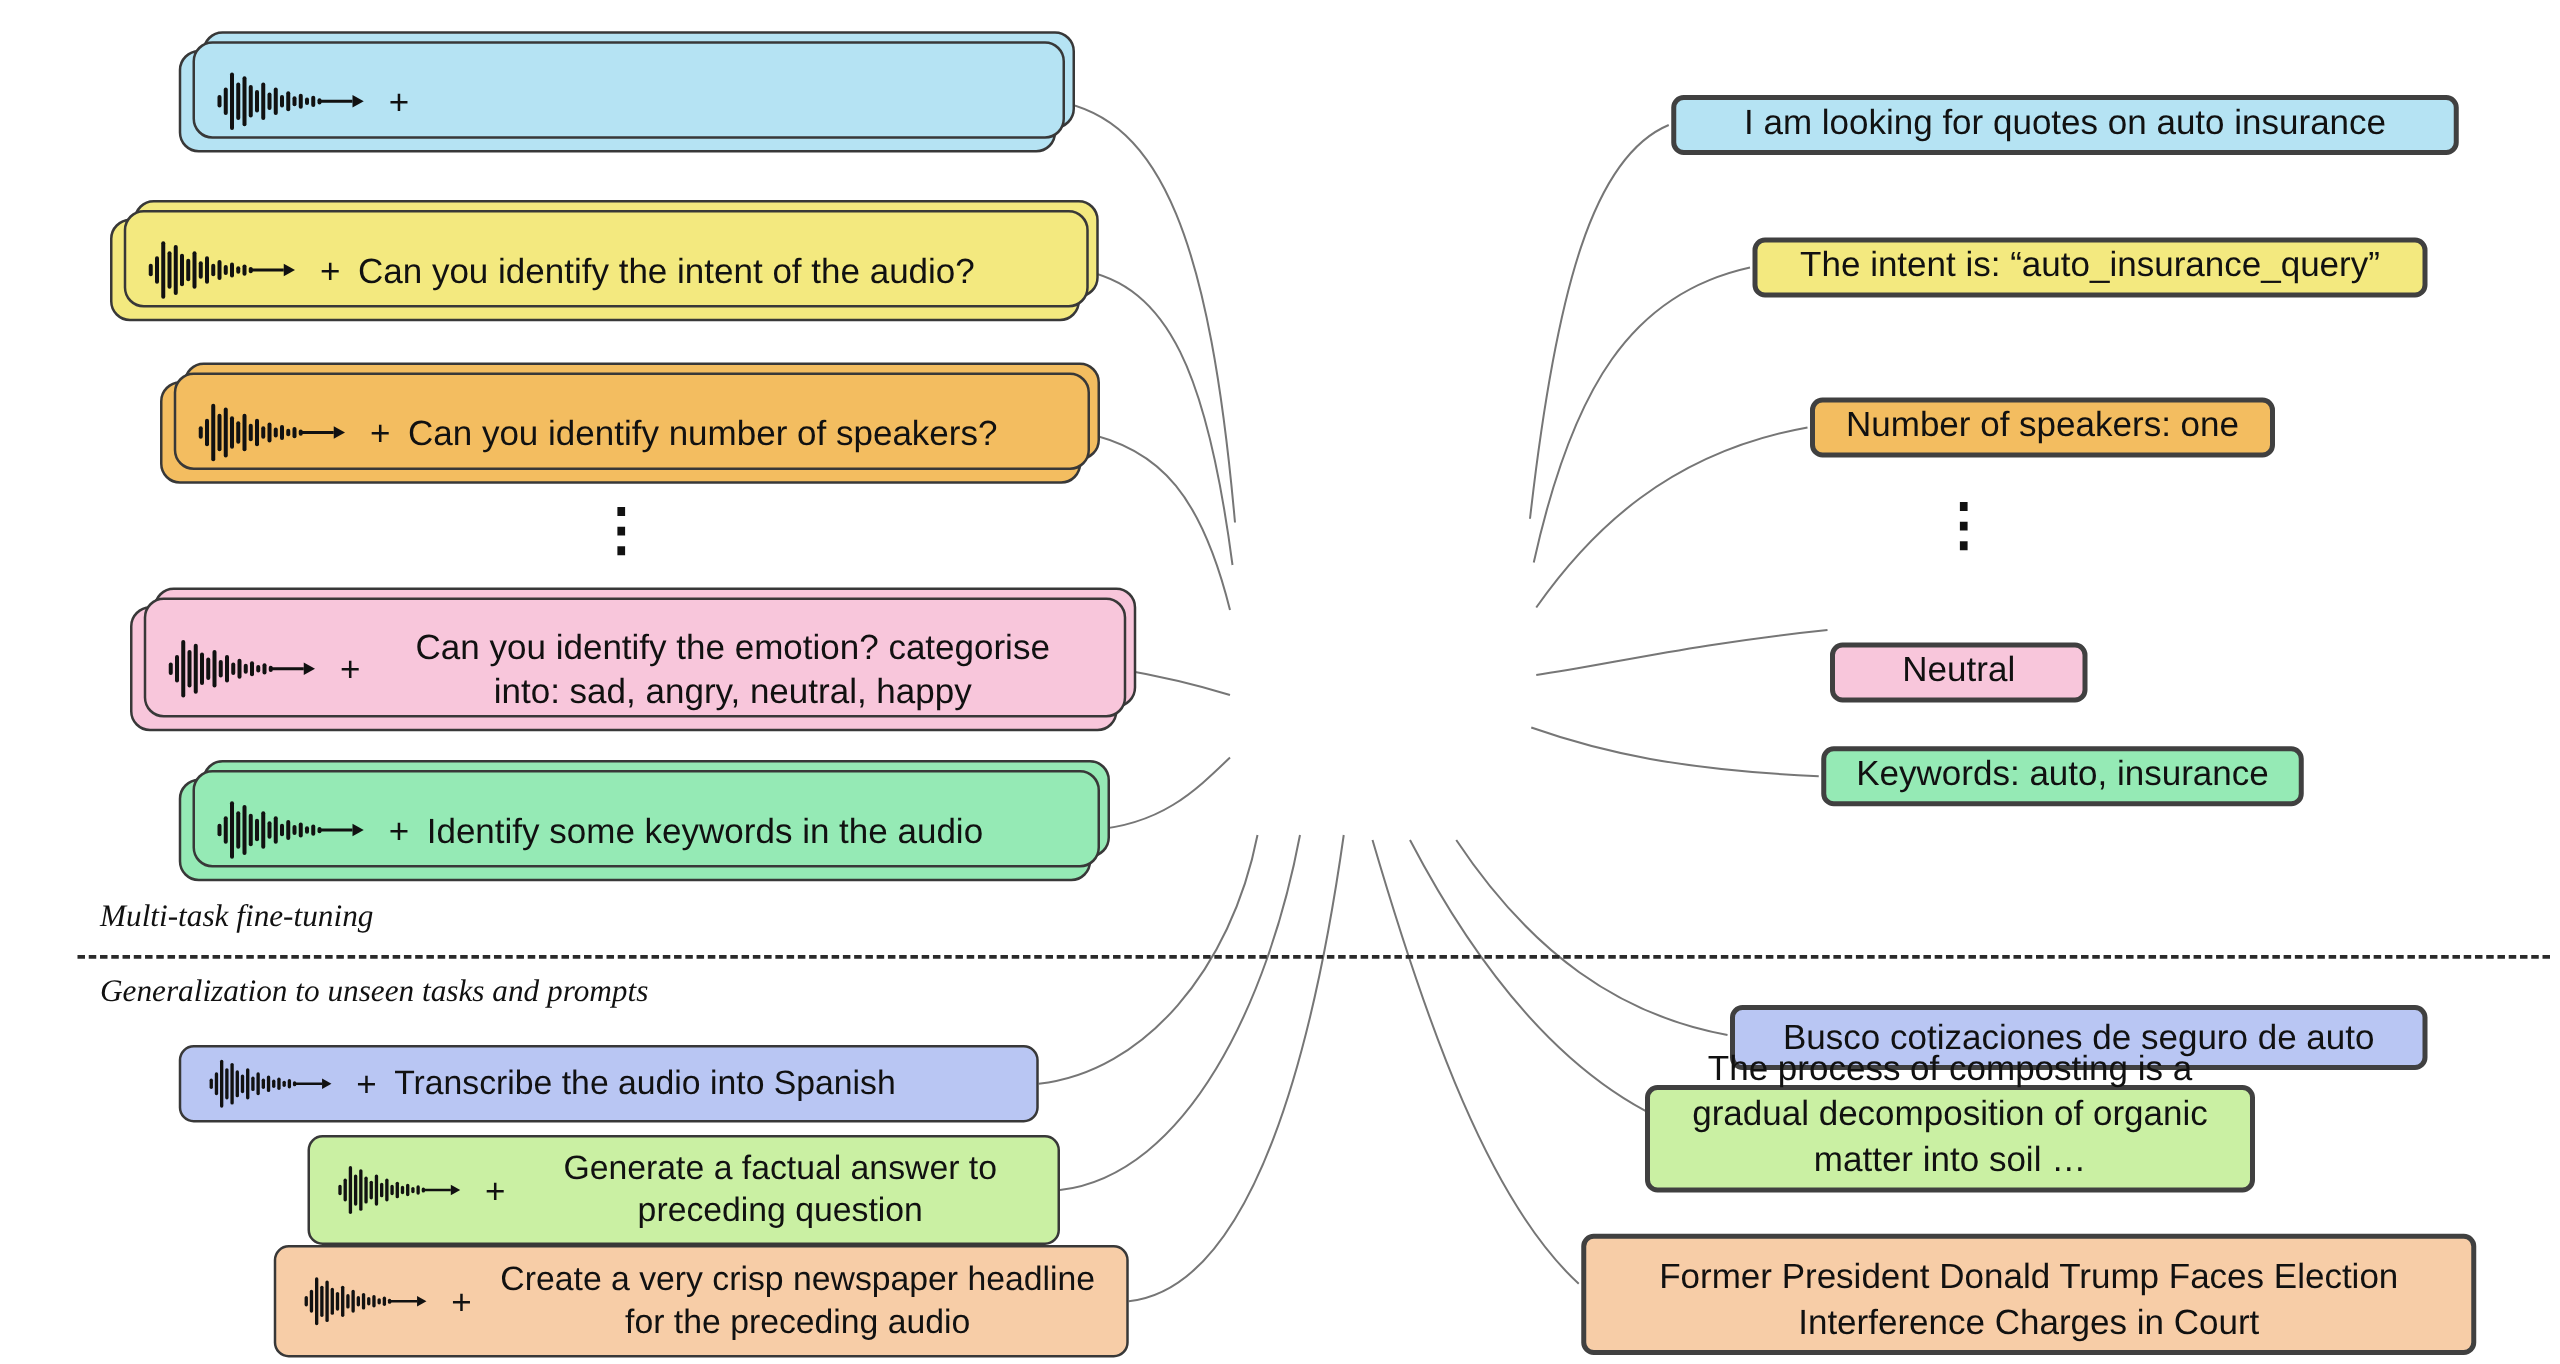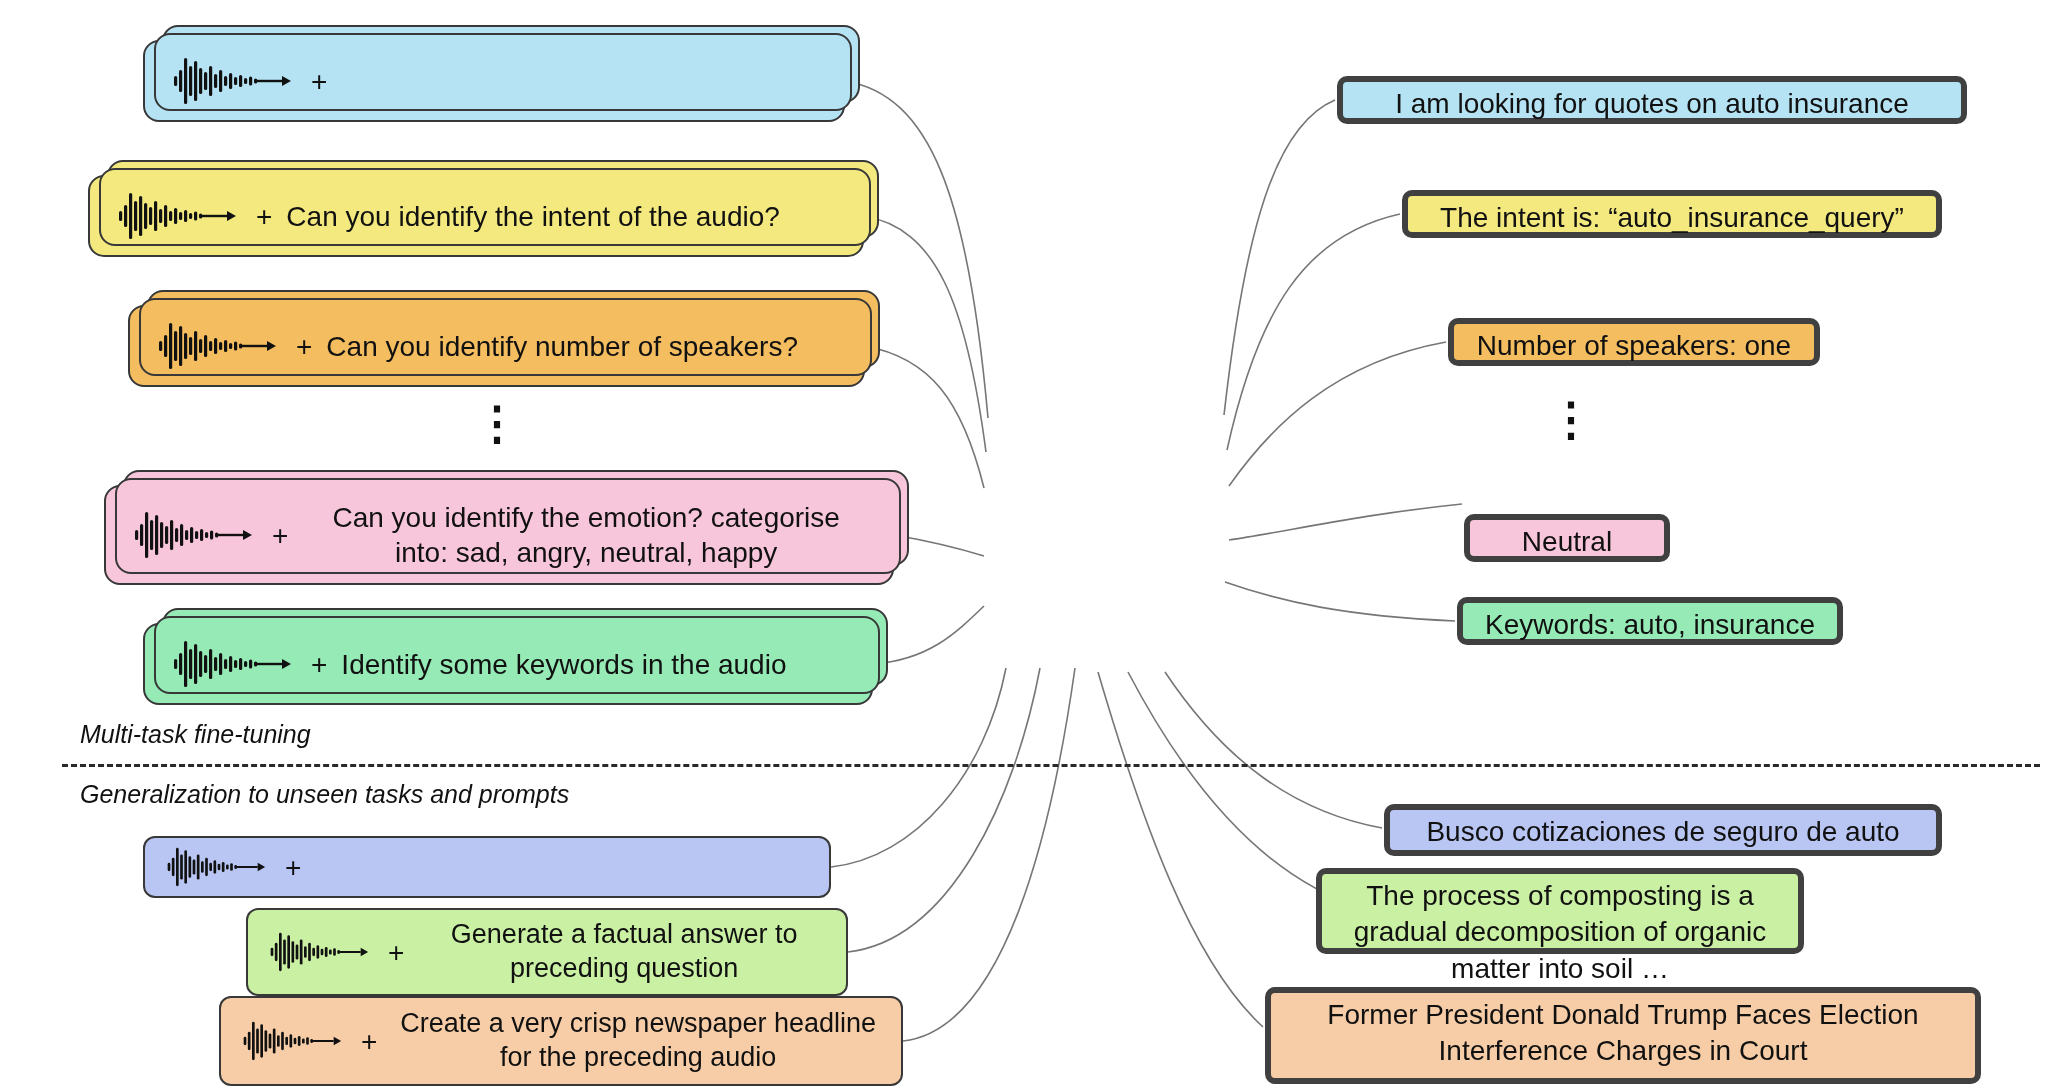--- a/index.html
+++ b/index.html
@@ -32,41 +32,41 @@
   .lc2 { left:128px; top:305px; width:737px; height:82px; }
   .lc3 { left:104px; top:485px; width:790px; height:100px; }
   .lc4 { left:143px; top:623px; width:730px; height:82px; }
   .lc5 { left:143px; top:836px; width:688px; height:62px; }
   .lc6 { left:246px; top:908px; width:602px; height:88px; }
   .lc7 { left:219px; top:996px; width:684px; height:90px; }
   .lc3 .txt { flex:1; text-align:center; }
   .lc6 .txt, .lc7 .txt { flex:1; text-align:center; }
 
   .bubble {
-    position:absolute; z-index:2; display:flex; align-items:flex-start; justify-content:center;
-    border:6px solid #404040; border-radius:10px; background:var(--fill,#ddd);
+    position:absolute; z-index:2; display:flex; align-items:flex-end; justify-content:center;
+    border:4px solid #404040; border-radius:10px; background:var(--fill,#ddd);
     font-size:28px; text-align:center; padding:4px 16px; box-sizing:border-box; line-height:1.3;
   }
   .rb0 { left:1337px; top:76px;  width:630px; height:48px; }
   .rb1 { left:1402px; top:190px; width:540px; height:48px; }
   .rb2 { left:1448px; top:318px; width:372px; height:48px; }
   .rb3 { left:1464px; top:480px; width:206px; height:48px;margin-top:34px; }
   .rb4 { left:1457px; top:597px; width:386px; height:48px; }
   .rb5 { left:1384px; top:804px; width:558px; height:52px; }
   .rb6 { left:1316px; top:868px; width:488px; height:86px; }
   .rb7 { left:1265px; top:987px; width:716px; height:97px; }
 
   .center-box {
     position:absolute; z-index:2; left:982px; top:384px; width:246px; height:286px;
     background:var(--fill,#e2e2e2); border:5px solid #101010; border-radius:28px;
     display:flex; align-items:center; justify-content:center;
     font-weight:bold; font-size:32px;
   }
 
-  .section-label { position:absolute; z-index:2; font-style:italic; font-size:25px; }
+  .section-label { position:absolute; z-index:2; font-style:italic; font-size:25px;font-family:Liberation Serif, serif; }
   .top-label { left:80px; top:720px; }
   .bottom-label { left:80px; top:780px; }
 
   .divider { position:absolute; z-index:2; left:62px; top:764px; width:1978px; height:0; border-top:3px dashed #2a2a2a; }
 
   .ellipsis { position:absolute; z-index:2; font-size:46px; font-weight:700; line-height:1; }
   .el-left  { left:474px;  top:400px; }
   .el-right { left:1548px; top:396px; }
 
   .defs-hidden { position:absolute; width:0; height:0; overflow:hidden; }
@@ -176,20 +176,21 @@
   <div class="divider"></div>
   <div class="section-label bottom-label">Generalization to unseen tasks and prompts</div>
 
   <div class="card small lc5" style="--fill: #b9c6f3;">
     <span>
         <svg class="wf">
           <use href="#waveform"></use>
         </svg>
       </span>
     <span class="plus">+</span>
+    <span class="txt">Transcribe the audio into Spanish</span>
   </div>
 
   <div class="card small lc6" style="--fill: #caf0a3;">
     <span>
         <svg class="wf">
           <use href="#waveform"></use>
         </svg>
       </span>
     <span class="plus">+</span>
     <span class="txt">Generate a factual answer to preceding question</span>

